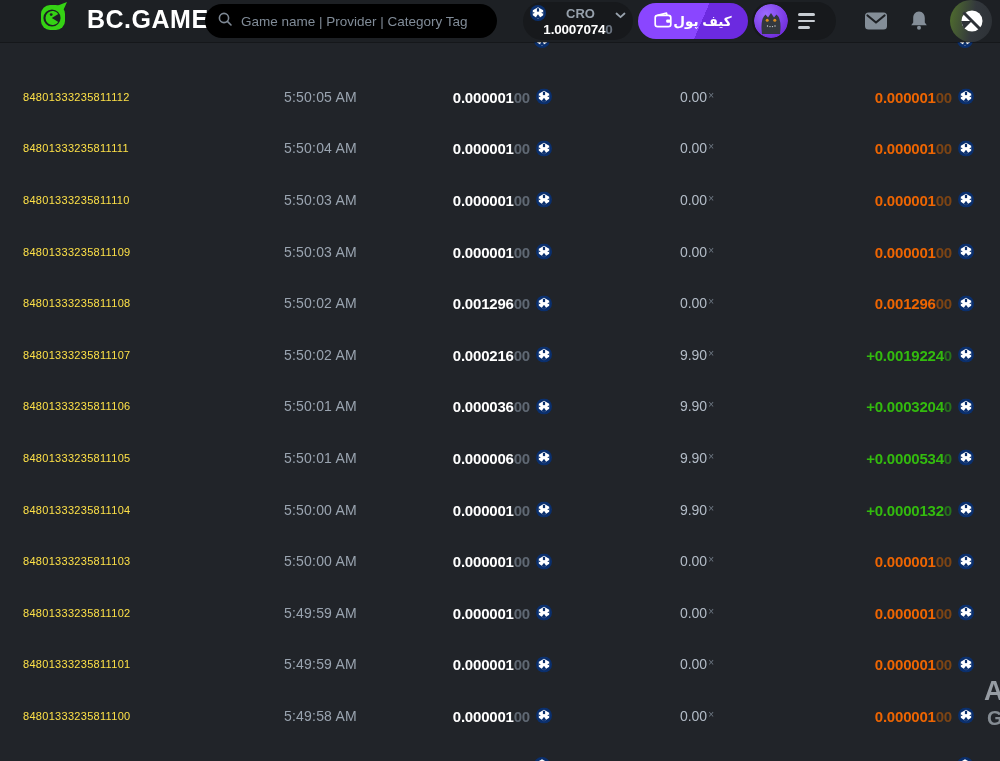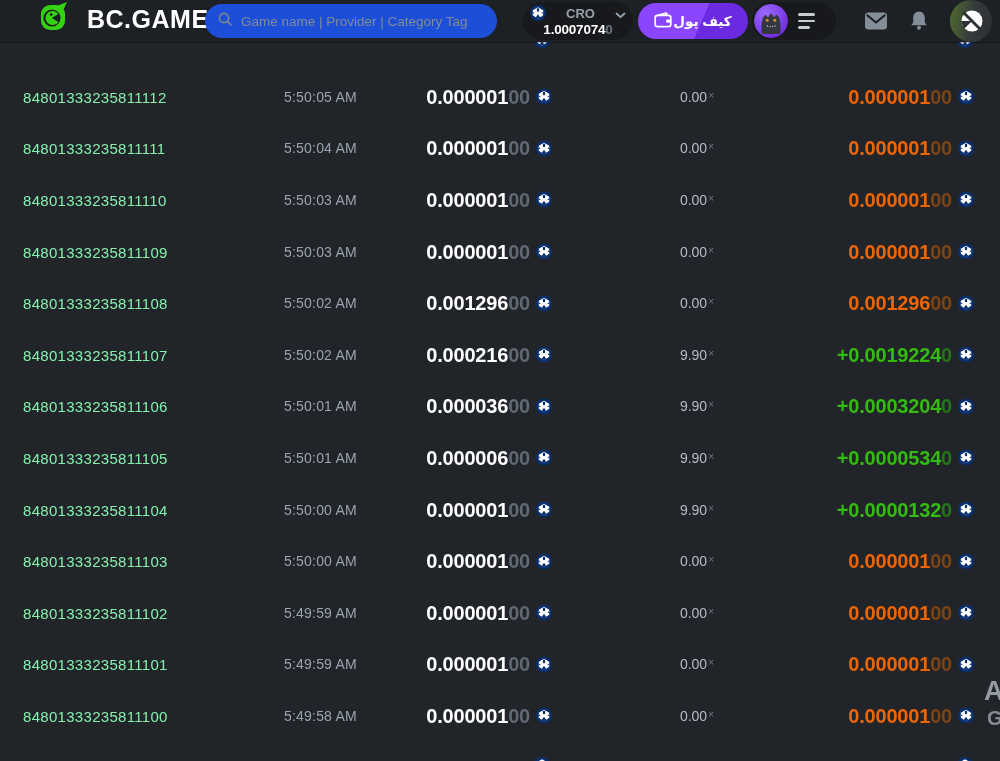--- a/index.html
+++ b/index.html
@@ -14,21 +14,21 @@
   .topbar {
     position:absolute; top:0; left:0; width:1000px; height:42px;
     background:#1d2024; z-index:20;
     box-shadow:0 1px 0 rgba(0,0,0,.35);
   }
   .logo-group { position:absolute; left:36px; top:0; display:flex; align-items:center; gap:17px; cursor:pointer; }
   .brand-text { color:#fff; font-size:25px; font-weight:800; letter-spacing:.5px; line-height:34px; }
 
   .search-pill {
     position:absolute; left:205px; top:4px; width:292px; height:34px;
-    background:#1d4ed8; border-radius:17px;
+    background:#000000; border-radius:17px;
     display:flex; align-items:center; gap:8px; padding:0 12px;
   }
   .search-pill input {
     background:transparent; border:none; outline:none; width:100%;
     color:#aeb7c2; font-size:13.5px; font-family:inherit;
   }
   .search-pill input::placeholder { color:#818c98; opacity:1; }
 
   .balance-pill {
     position:absolute; left:523px; top:2px; width:110px; height:38px;
@@ -65,27 +65,27 @@
     position:absolute; left:950px; top:0; width:42px; height:42px; border-radius:50%;
     background:linear-gradient(100deg,#51702c 0%,#33383d 55%,#2d3136 100%);
     cursor:pointer;
   }
 
   
   .bets-area { position:absolute; top:42px; left:0; width:1000px; height:719px; overflow:hidden; }
   .rows { position:absolute; top:29px; left:0; width:1000px; }
   .row { position:relative; height:51.6px; cursor:pointer; }
   .cell { position:absolute; top:50%; transform:translateY(-50%); white-space:nowrap; }
-  .c-id   { left:23px;  color:#86efac; font-size:15px; letter-spacing:.3px; }
+  .c-id   { left:23px;  color:#fde047; font-size:11px; letter-spacing:.3px; }
   .c-time { left:268px; color:#9aa4b0; font-size:14px; letter-spacing:.2px;margin-left:16px; }
   .c-amount { right:448px; display:flex; align-items:center; gap:6px; }
   .c-mult { right:286px; color:#b3bcc7; font-size:14px; }
   .c-mult .x { font-size:10px; color:#707a85; position:relative; top:-3px; margin-left:1px; }
   .c-payout { right:26px; display:flex; align-items:center; gap:6px; }
-  .num { font-weight:700; font-size:20px; letter-spacing:-.2px; }
+  .num { font-weight:700; font-size:15px; letter-spacing:-.2px; }
   .amt-main { color:#ffffff; } .amt-dim { color:#5f6873; }
   .row.loss .pay-main { color:#ed6502; } .row.loss .pay-dim { color:#7c4414; }
   .row.win  .pay-main { color:#33bb0e; } .row.win  .pay-dim  { color:#27731c; }
   .coin { width:16px; height:16px; flex:none; }
 
   .partial-icon { position:absolute; width:16px; height:16px; }
   .edge-letter { position:absolute; color:#969ca3; font-weight:600; }
   .edge-a { left:984px; top:634px; font-size:27px; }
   .edge-g { left:987px; top:665px; font-size:20px; color:#858c93; }
 </style>

